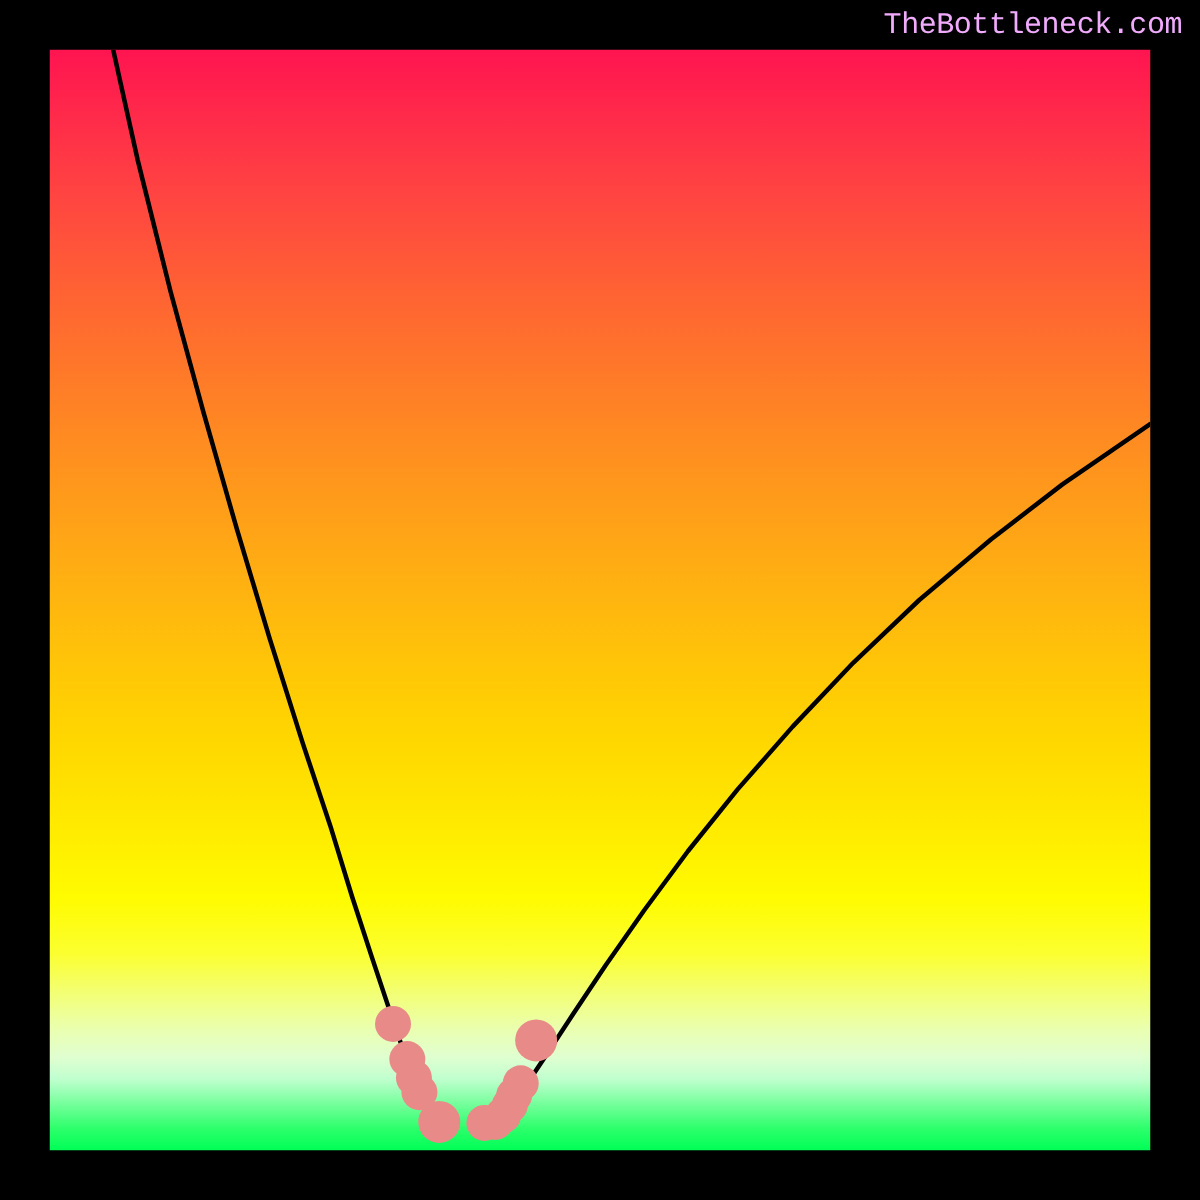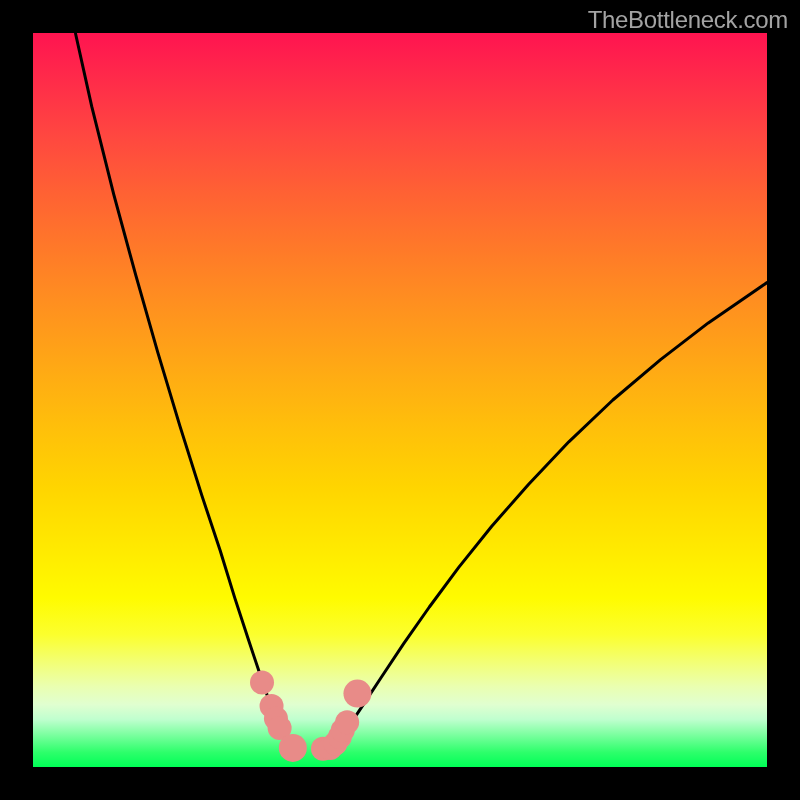--- a/index.html
+++ b/index.html
@@ -8,25 +8,26 @@
     height: 800px;
     background: #000;
     position: relative;
     overflow: hidden;
     font-family: Arial, sans-serif;
   }
   .attribution {
     position: absolute;
     top: 6px;
     right: 12px;
-    color: #a3a3a3;
-    font-size: 24px;
+    color: #f0abfc;
+    font-size: 20px;
     font-weight: 500;
     letter-spacing: -0.3px;
     z-index: 10;
+    font-family: Liberation Mono, monospace;
   }
   .plot-area {
     position: absolute;
     top: 33px;
     left: 33px;
     width: 734px;
     height: 734px;
     overflow: hidden;
   }
   .gradient-bg {

